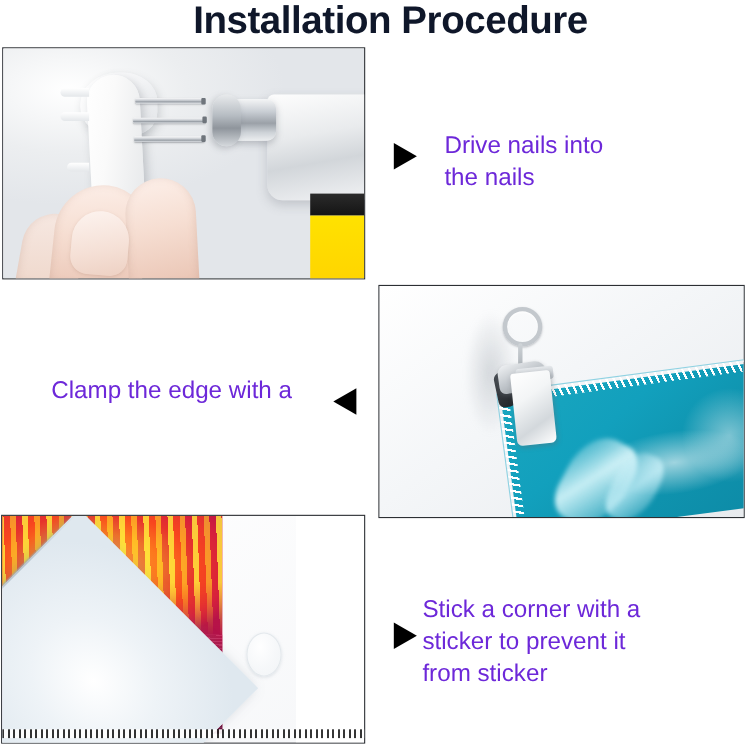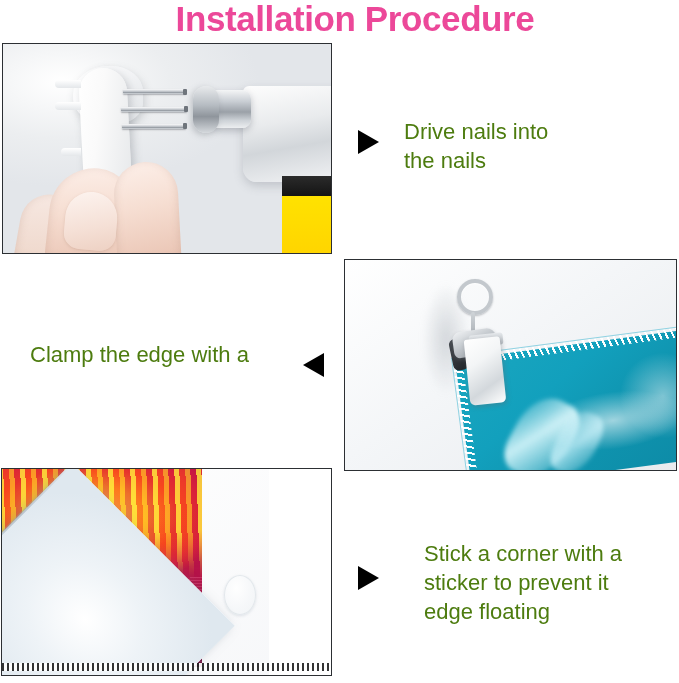--- a/index.html
+++ b/index.html
@@ -12,43 +12,43 @@
   }
   .page { position: relative; width: 679px; height: 683px; background:#fff; }
 
   
   .title {
     position: absolute; left: 0; top: -1px; width: 679px;
     text-align: center;
     font-size: 35px;
     font-weight: 800;
     letter-spacing: -0.4px;
-    color: #ec4899;
+    color: #0f172a;
     line-height: 40px;
     white-space: nowrap;
     padding-left: 31px;
   }
 
   
   .panel {
     position: absolute;
     border: 1.5px solid #2c2f33;
     overflow: hidden;
     background: #f2f3f5;
   }
 
   
   .step-text {
     position: absolute;
     font-size: 22px;
     line-height: 29px;
-    color: #4d7c0f;
+    color: #6d28d9;
     font-weight: 400;
   }
-  .step-text.align-right { text-align: left; }
+  .step-text.align-right { text-align: center; }
   .step-text.align-left  { text-align: left; }
 
   
   .arrow { position: absolute; width: 0; height: 0; }
   .arrow-right {
     border-top: 12px solid transparent;
     border-bottom: 12px solid transparent;
     border-left: 21px solid #000;
   }
   .arrow-left {
@@ -394,19 +394,19 @@
     <div class="sticker"></div>
 
     <div class="folded-corner"></div>
     <div class="fold-crease"></div>
 
     <div class="p3-bottom-stitch"></div>
   </div>
 
   <div class="arrow arrow-right" style="left:358px; top:566px;"></div>
 
-  <div class="step-text align-left" style="left:424px; top:539px; width:240px;">
+  <div class="step-text align-left" style="left:384px; top:539px; width:240px;">
     <div>Stick a corner with a</div>
     <div>sticker to prevent it</div>
-    <div>edge floating</div>
+    <div>from sticker</div>
   </div>
 
 </div>
 
 </body></html>

